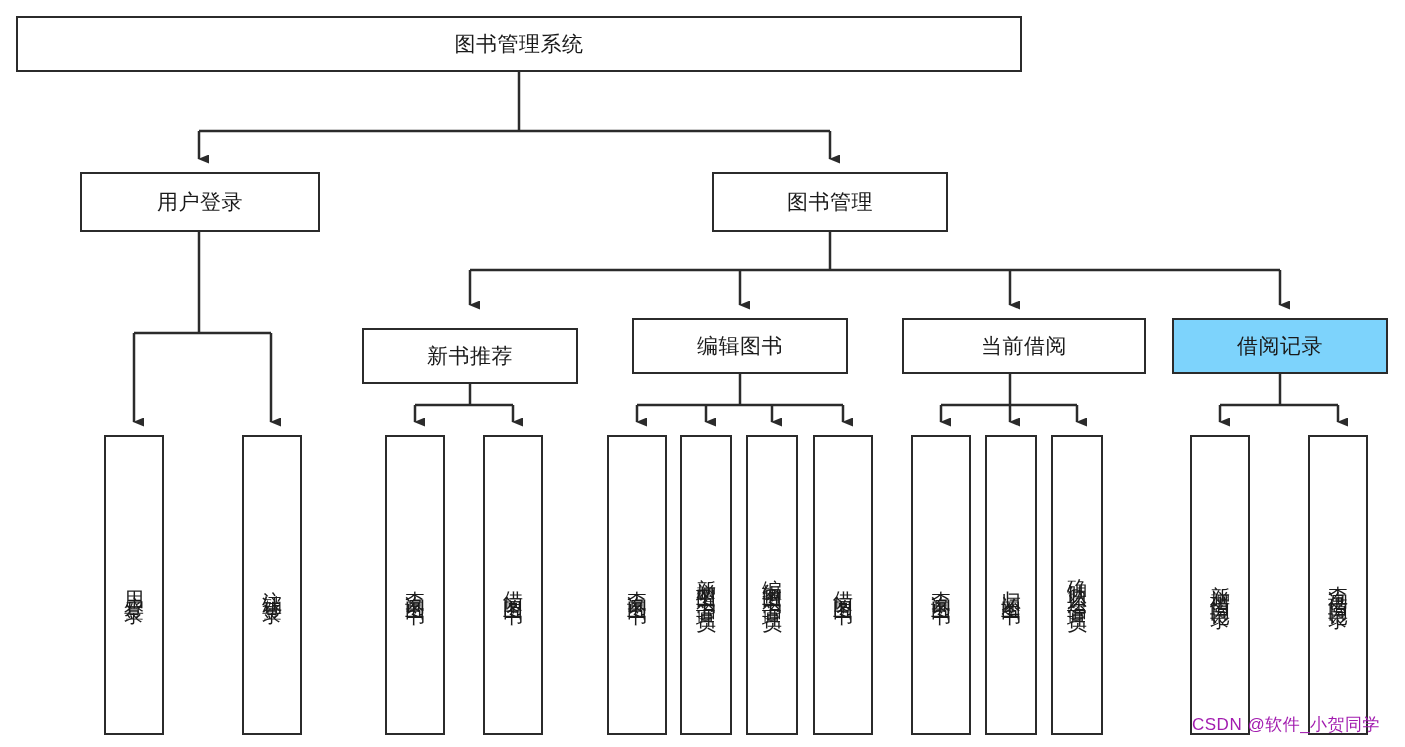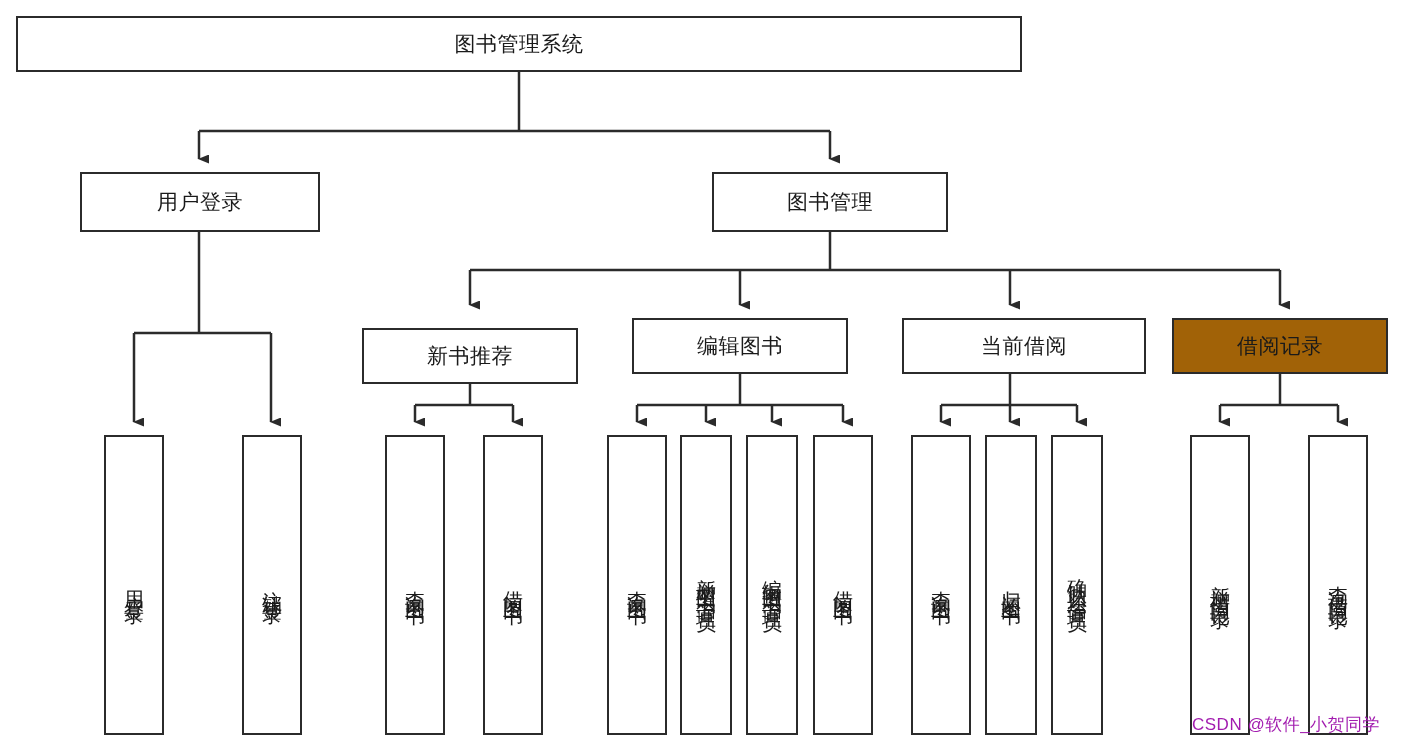--- a/index.html
+++ b/index.html
@@ -153,21 +153,21 @@
       </div>
       <div class="node-box" style="left: 911px; top: 435px; width: 60px; height: 300px; border-color: rgb(43, 43, 43); background: rgb(255, 255, 255);">
         <span class="node-label-v" style="color: rgb(26, 26, 26);">查询图书</span>
       </div>
       <div class="node-box" style="left: 985px; top: 435px; width: 52px; height: 300px; border-color: rgb(43, 43, 43); background: rgb(255, 255, 255);">
         <span class="node-label-v" style="color: rgb(26, 26, 26);">归还图书</span>
       </div>
       <div class="node-box" style="left: 1051px; top: 435px; width: 52px; height: 300px; border-color: rgb(43, 43, 43); background: rgb(255, 255, 255);">
         <span class="node-label-v" style="color: rgb(26, 26, 26);">确认归还（管理员）</span>
       </div>
-      <div class="node-box" style="left: 1172px; top: 318px; width: 216px; height: 56px; border-color: rgb(43, 43, 43); background: #a16207;">
+      <div class="node-box" style="left: 1172px; top: 318px; width: 216px; height: 56px; border-color: rgb(43, 43, 43); background: #7dd3fc;">
         <span class="node-label-h" style="color: rgb(26, 26, 26);">借阅记录</span>
       </div>
       <div class="node-box" style="left: 1190px; top: 435px; width: 60px; height: 300px; border-color: rgb(43, 43, 43); background: rgb(255, 255, 255);">
         <span class="node-label-v" style="color: rgb(26, 26, 26);">新增借阅记录</span>
       </div>
       <div class="node-box" style="left: 1308px; top: 435px; width: 60px; height: 300px; border-color: rgb(43, 43, 43); background: rgb(255, 255, 255);">
         <span class="node-label-v" style="color: rgb(26, 26, 26);">查询借阅记录</span>
       </div>
     </div>
 

